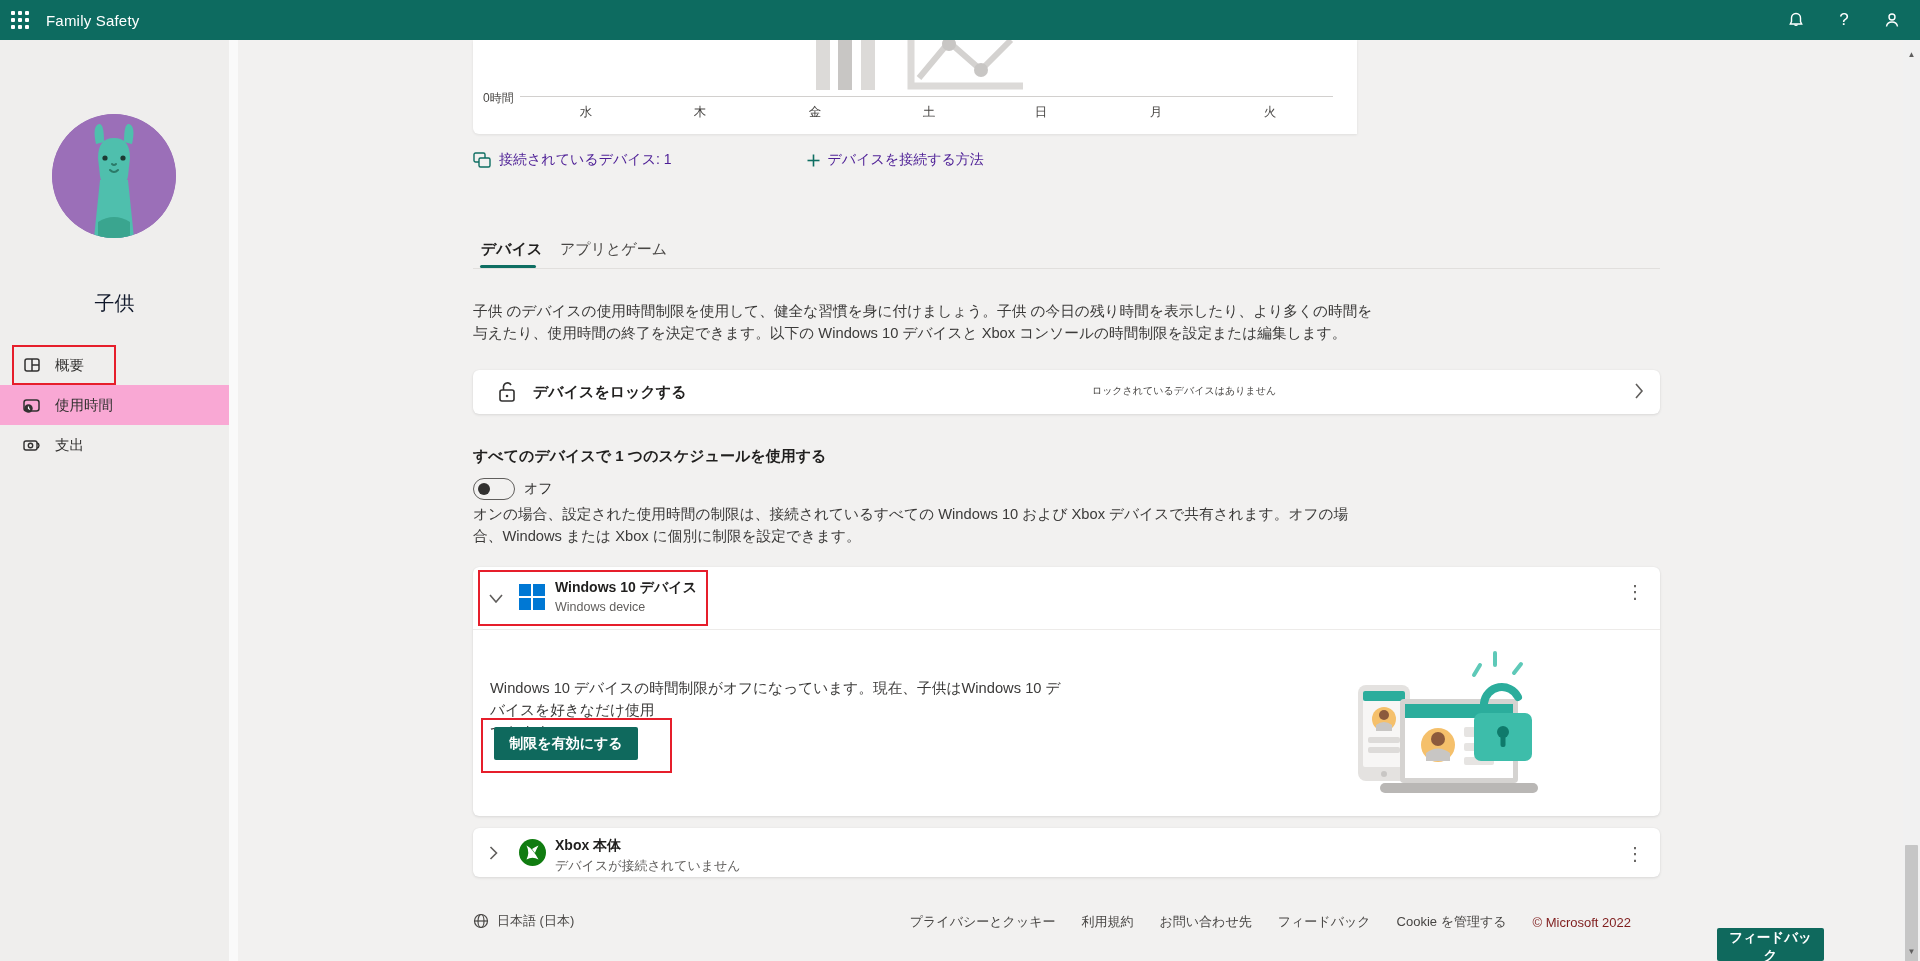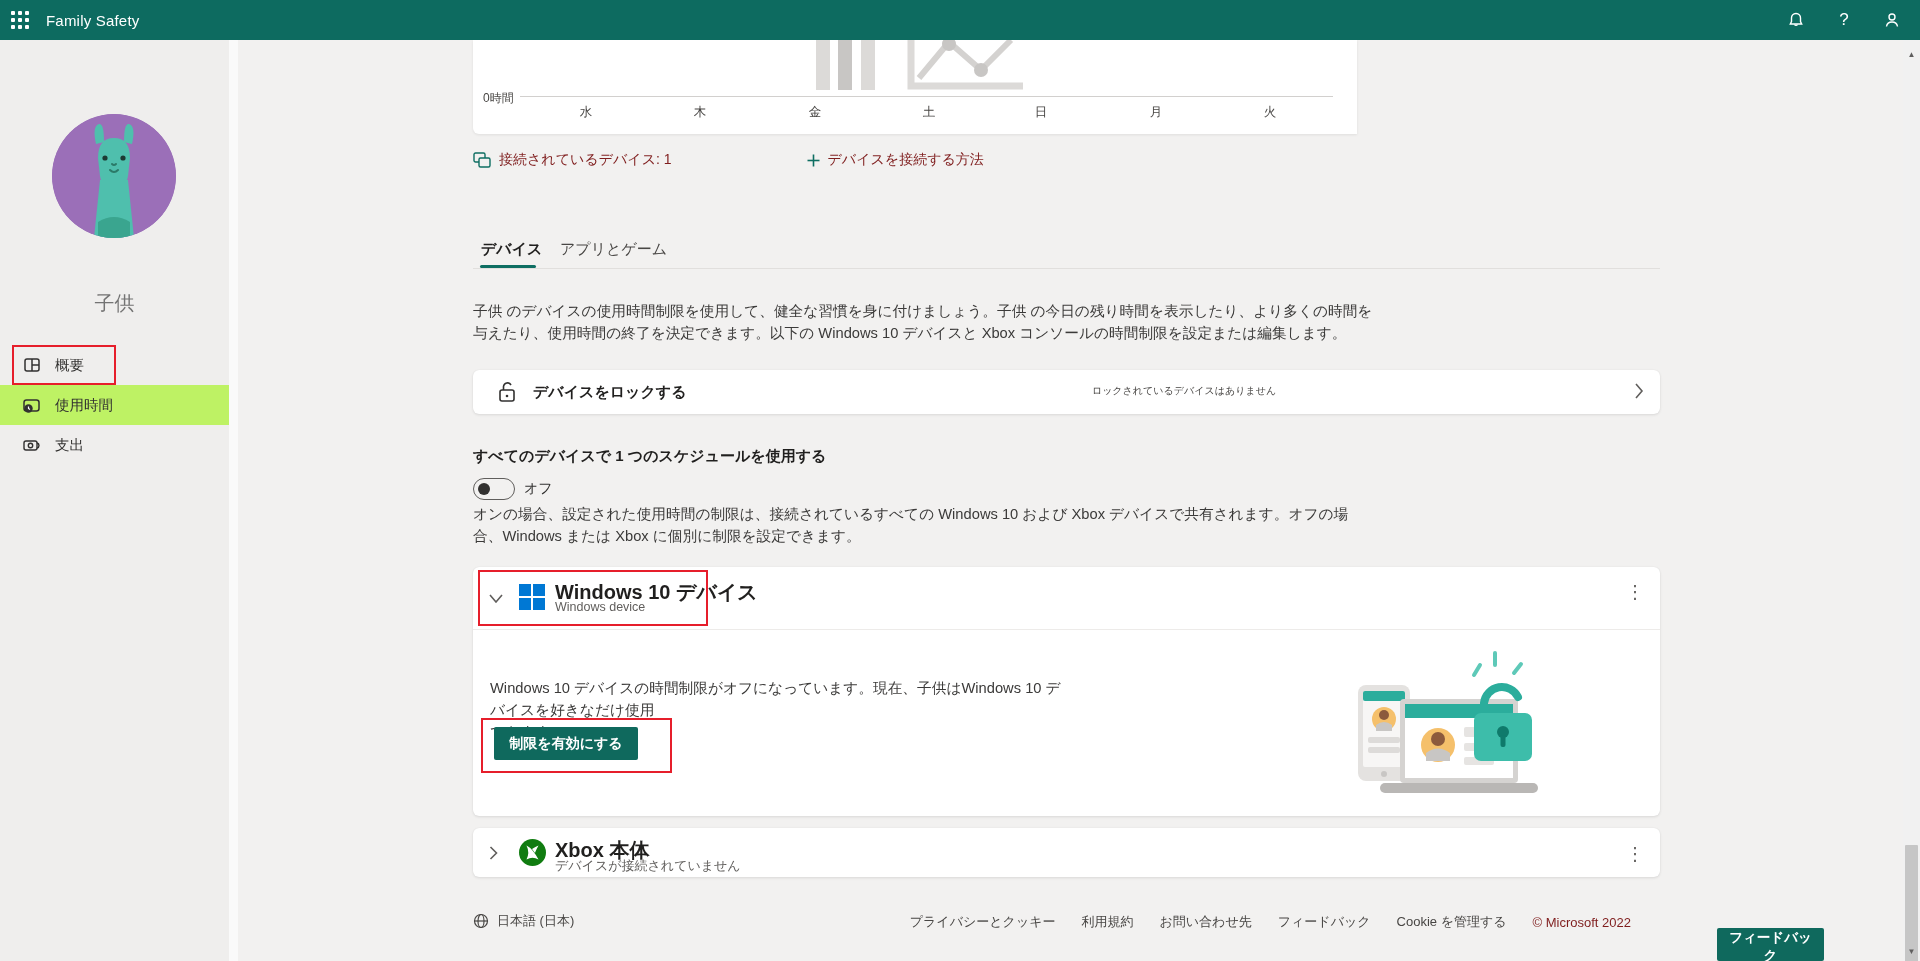--- a/index.html
+++ b/index.html
@@ -13,39 +13,39 @@
   .waffle-grid{display:grid;grid-template-columns:repeat(3,4px);grid-gap:3px;}
   .waffle-grid span{width:4px;height:4px;background:#fff;border-radius:1px;}
   .topbar-title{color:#fff;font-size:15px;font-weight:400;margin-left:6px;letter-spacing:.2px;}
   .topbar-right{position:absolute;right:18px;top:0;height:40px;display:flex;align-items:center;gap:28px;}
   .topbar-icon{color:#fff;width:20px;height:20px;display:flex;align-items:center;justify-content:center;cursor:pointer;font-size:16px;}
 
   
   .sidebar{position:absolute;left:0;top:40px;width:229px;height:921px;background:#efeeed;}
   .sidebar-gutter{position:absolute;left:229px;top:40px;width:9px;height:921px;background:#fafafa;}
   .avatar{position:absolute;left:52px;top:74px;width:124px;height:124px;border-radius:50%;overflow:hidden;background:#9b6fb8;}
-  .profile-name{position:absolute;left:0;top:250px;width:229px;text-align:center;font-size:20px;color:#737373;}
+  .profile-name{position:absolute;left:0;top:250px;width:229px;text-align:center;font-size:20px;color:#0f172a;}
   .nav{position:absolute;left:0;top:305px;width:229px;}
   .nav-item{height:40px;display:flex;align-items:center;gap:14px;padding-left:22px;font-size:14.5px;color:#323130;cursor:pointer;}
-  .nav-item.selected{background:#bef264;}
+  .nav-item.selected{background:#f9a8d4;}
   .nav-icon{width:19px;height:19px;flex:0 0 19px;display:flex;align-items:center;justify-content:center;}
 
   
   .card{position:absolute;background:#fff;border-radius:6px;box-shadow:0 1px 3px rgba(0,0,0,.1),0 0 1px rgba(0,0,0,.08);}
 
   
   .chart-card{left:473px;top:40px;width:884px;height:94px;border-radius:0 0 0 6px;box-shadow:0 1px 3px rgba(0,0,0,.08);}
   .ytick{position:absolute;right:1369px;top:90px;font-size:12px;color:#484644;}
   .axis-line{position:absolute;left:520px;top:96px;width:813px;height:1px;background:#d2d0ce;}
   .day-label{position:absolute;top:104px;transform:translateX(-50%);font-size:12.5px;color:#484644;}
   .promo-panel{position:absolute;left:1357px;top:40px;width:303px;height:94px;background:#c5e8e2;border-radius:0 0 6px 0;}
   .promo-text{position:absolute;left:16px;top:5px;width:280px;font-size:13.5px;color:#0b5a4e;}
 
   
-  .link{color:#7f1d1d;font-size:14px;cursor:pointer;}
+  .link{color:#4c1d95;font-size:14px;cursor:pointer;}
   .conn-row{position:absolute;left:473px;top:150px;height:20px;display:flex;align-items:center;}
 
   
   .tab{position:absolute;top:240px;font-size:15px;cursor:pointer;}
   .tab.active{font-weight:700;color:#201f1e;}
   .tab.inactive{color:#484644;}
   .tab-underline{position:absolute;left:480px;top:265px;width:56px;height:3px;background:#0e6e62;border-radius:2px;}
   .tabs-divider{position:absolute;left:473px;top:268px;width:1187px;height:1px;background:#e1dfdd;}
 
   .body-text{font-size:14.7px;color:#3b3a39;line-height:22px;}
@@ -58,21 +58,21 @@
 
   
   .toggle{position:absolute;left:473px;top:478px;width:40px;height:20px;border:1px solid #605e5c;border-radius:11px;cursor:pointer;}
   .toggle-knob{position:absolute;left:4px;top:4px;width:12px;height:12px;border-radius:50%;background:#323130;}
   .toggle-label{position:absolute;left:524px;top:480px;font-size:14px;color:#323130;}
 
   
   .win-card{left:473px;top:567px;width:1187px;height:249px;}
   .dev-chevron{position:absolute;left:16px;top:22px;color:#605e5c;cursor:pointer;}
   .dev-logo{position:absolute;left:46px;top:17px;width:26px;height:26px;}
-  .dev-title{position:absolute;left:82px;top:12px;font-size:20px;font-weight:700;color:#201f1e;}
+  .dev-title{position:absolute;left:82px;top:12px;font-size:14px;font-weight:700;color:#201f1e;}
   .dev-sub{position:absolute;left:82px;top:33px;font-size:12.5px;color:#605e5c;}
   .dev-ellipsis{position:absolute;right:16px;top:14px;font-size:18px;color:#605e5c;cursor:pointer;letter-spacing:0;}
   .win-divider{position:absolute;left:0;top:62px;width:1187px;height:1px;background:#edebe9;}
   .win-body-text{position:absolute;left:17px;top:110px;width:580px;}
   .primary-btn{position:absolute;left:21px;top:160px;width:144px;height:33px;background:#0f695d;color:#fff;
                font-size:14px;font-weight:700;border:none;border-radius:2px;cursor:pointer;font-family:inherit;}
   .win-illustration{position:absolute;right:118px;top:80px;}
 
   .xbox-card{left:473px;top:828px;width:1187px;height:49px;}
 

